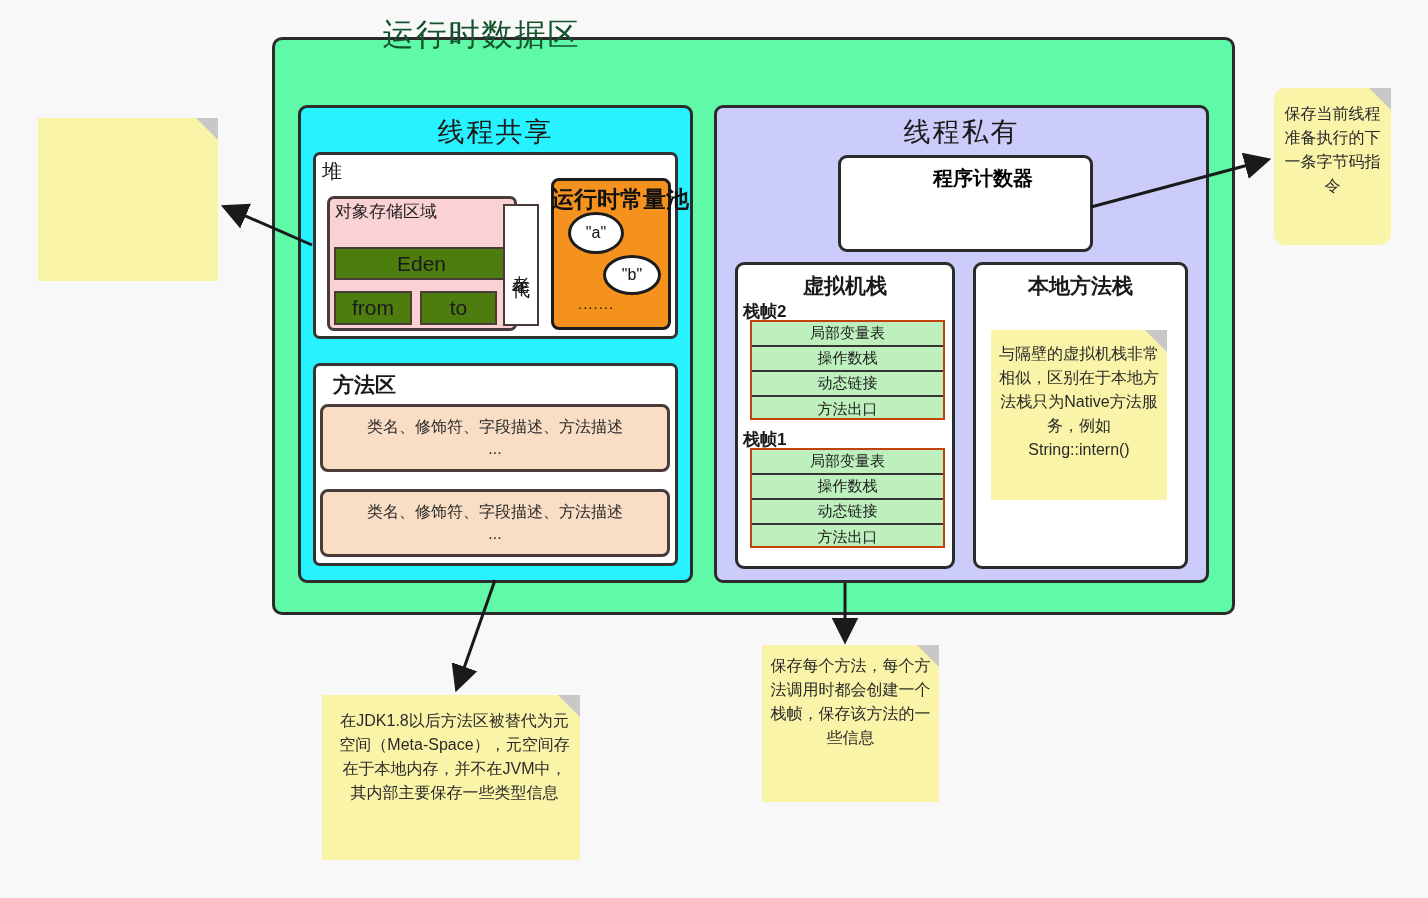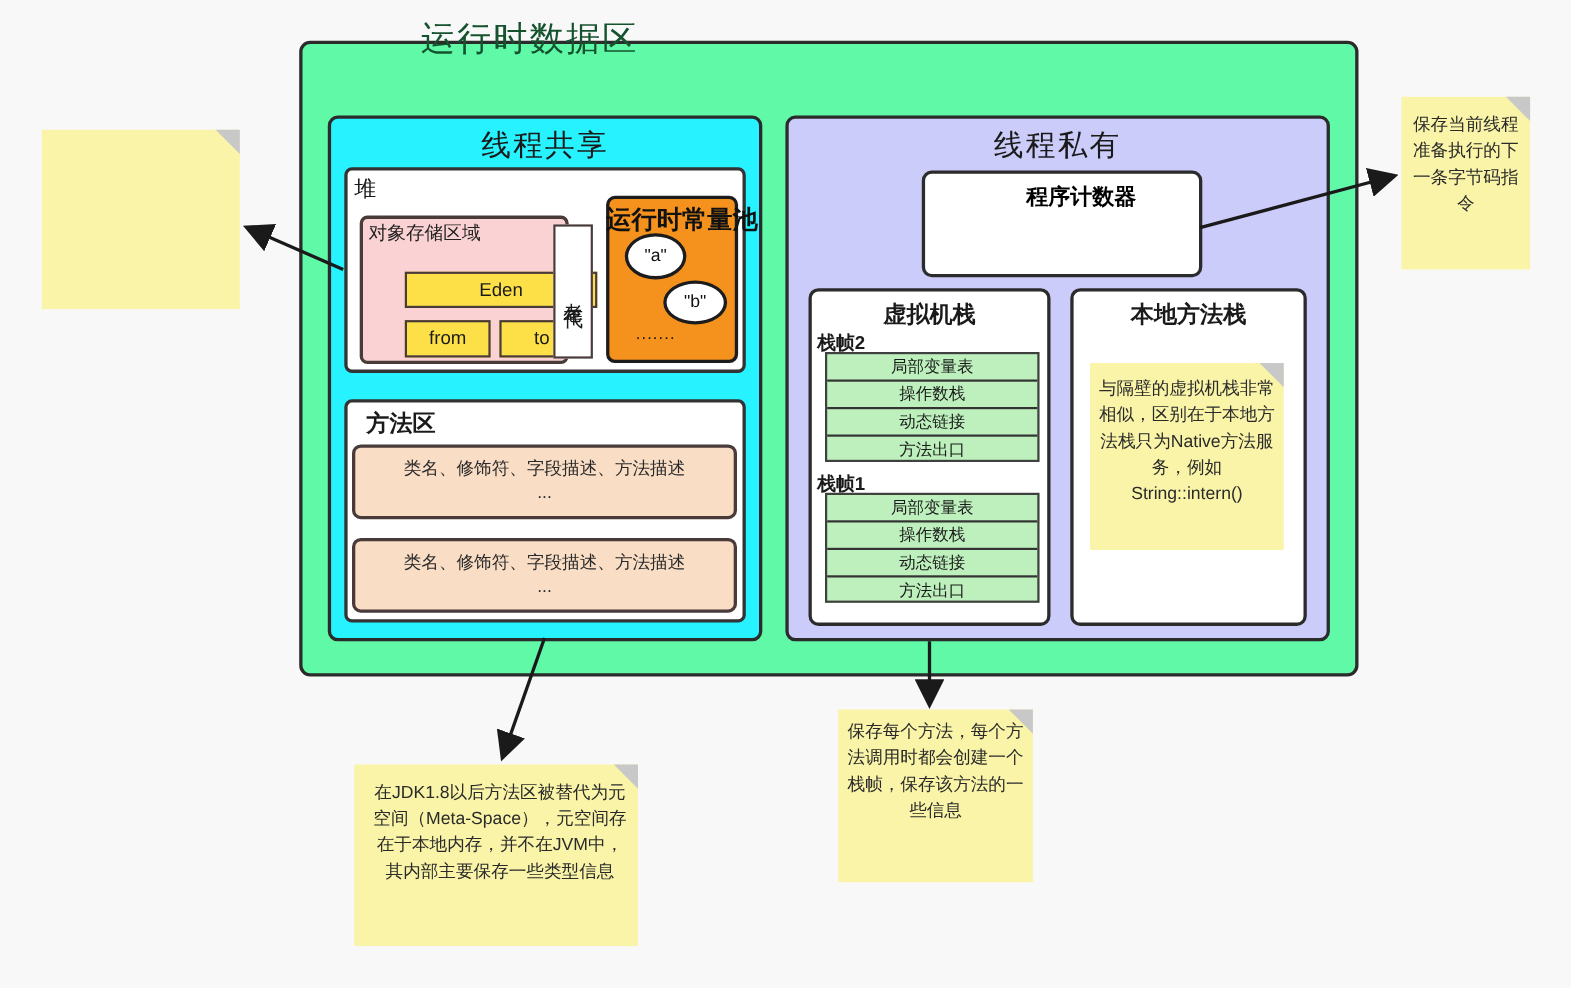--- a/index.html
+++ b/index.html
@@ -61,24 +61,24 @@
     left: 327px; top: 196px; width: 190px; height: 135px;
     background: #fbd2d4;
     border: 3px solid #4a3b3b;
     border-radius: 7px;
   }
   #object-store-label {
     left: 335px; top: 200px;
     font-size: 17px; font-weight: normal; color: #222;
   }
   .heapcell {
-    background: #fde047;
+    background: #4d7c0f;
     border: 2px solid #4a3b3b;
     display: flex; align-items: center; justify-content: center;
-    font-size: 17px; color: #1a1a1a; margin-left: 34px;
+    font-size: 21px; color: #1a1a1a;
   }
   #eden-cell { left: 334px; top: 247px; width: 175px; height: 33px; }
   #from-cell { left: 334px; top: 291px; width: 78px; height: 34px; }
   #to-cell   { left: 420px; top: 291px; width: 77px; height: 34px; }
   #old-gen {
     left: 503px; top: 204px; width: 36px; height: 122px;
     background: #fff;
     border: 2px solid #4a3b3b;
     display: flex; align-items: center; justify-content: center;
     writing-mode: vertical-rl;
@@ -172,21 +172,21 @@
     left: 735px; top: 272px; width: 220px;
     text-align: center;
     font-size: 21px; font-weight: bold; color: #1a1a1a;
   }
   .frame-label {
     font-size: 17px; font-weight: bold; color: #1a1a1a;
   }
   #frame2-label { left: 743px; top: 300px; }
   #frame1-label { left: 743px; top: 428px; }
   .frame-rows {
-    border: 2px solid #404040;
+    border: 2px solid #c2410c;
     background: #bdf0bd;
   }
   #frame2-rows { left: 750px; top: 320px; width: 195px; height: 100px; }
   #frame1-rows { left: 750px; top: 448px; width: 195px; height: 100px; }
   .frame-row {
     height: 25px;
     border-bottom: 2px solid #333;
     display: flex; align-items: center; justify-content: center;
     font-size: 15px; color: #1a1a1a;
     box-sizing: border-box;
@@ -214,21 +214,21 @@
     box-sizing: border-box;
   }
   .sticky .fold {
     position: absolute;
     right: 0; top: 0;
     width: 0; height: 0;
     border-left: 22px solid transparent;
     border-top: 22px solid #c8c8c8;
   }
   #note-heap   { left: 38px;  top: 118px; width: 180px; height: 163px; font-size: 16px; padding: 22px 12px 0 12px; }
-  #note-pc     { left: 1274px;top: 88px;  width: 117px; height: 157px; font-size: 16px; padding: 14px 6px 0 6px; }
+  #note-pc     { left: 1274px;top: 88px;  width: 117px; height: 157px; font-size: 16px; padding: 14px 6px 0 6px; border-radius: 11px; }
   #note-native { left: 991px; top: 330px; width: 176px; height: 170px; font-size: 16px; padding: 12px 8px 0 8px; }
   #note-method { left: 322px; top: 695px; width: 258px; height: 165px; font-size: 16px; padding: 14px 10px 0 17px; }
   #note-frame  { left: 762px; top: 645px; width: 177px; height: 157px; font-size: 16px; padding: 9px 8px 0 8px; }
 
   svg.overlay {
     position: absolute; left: 0; top: 0;
     width: 1428px; height: 898px;
     pointer-events: none;
   }
 </style>

